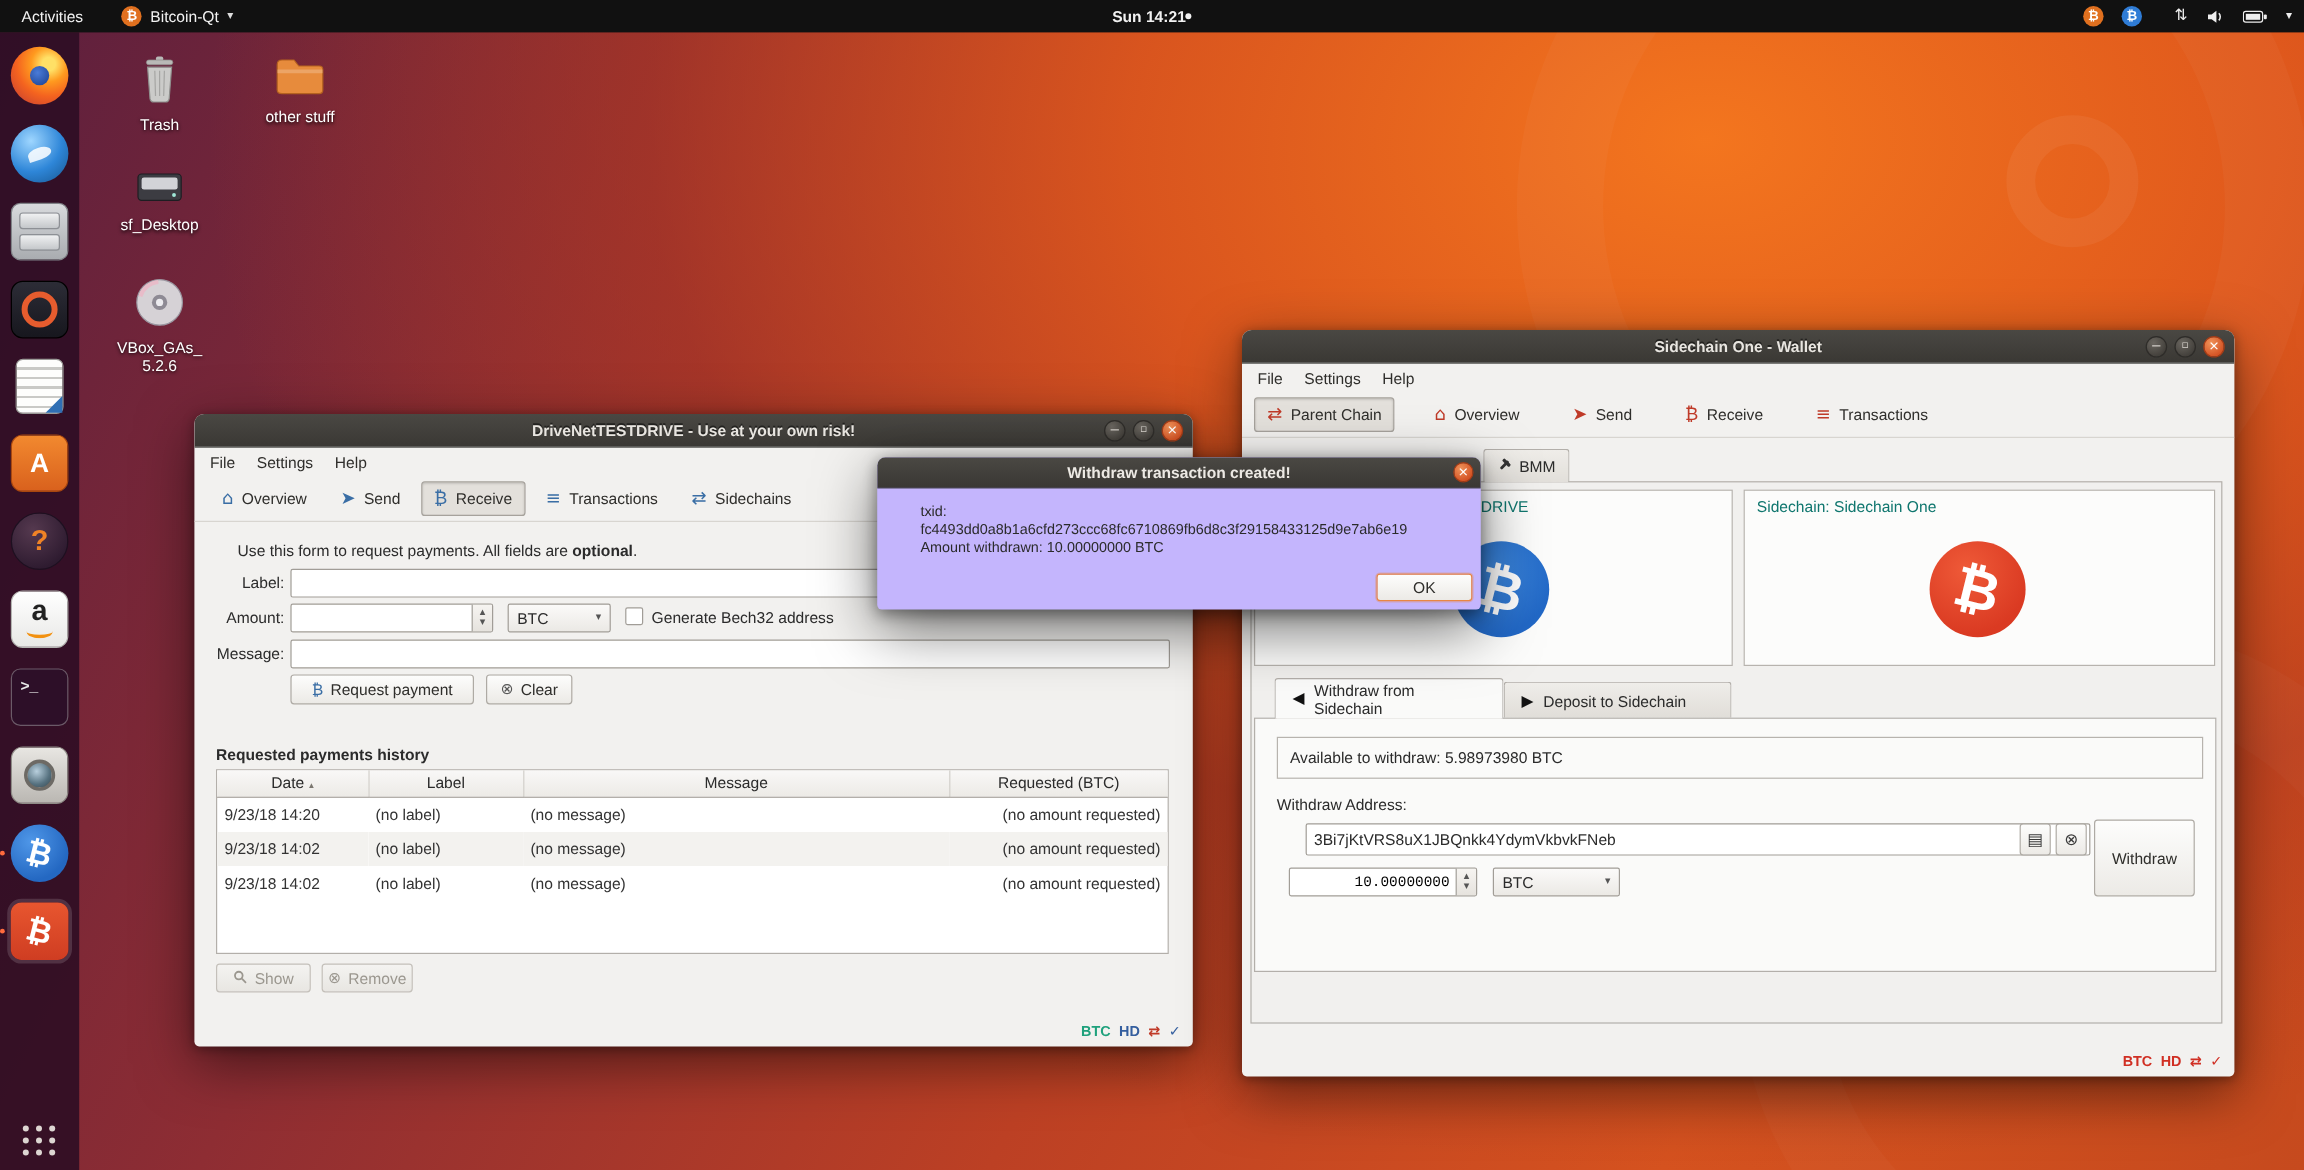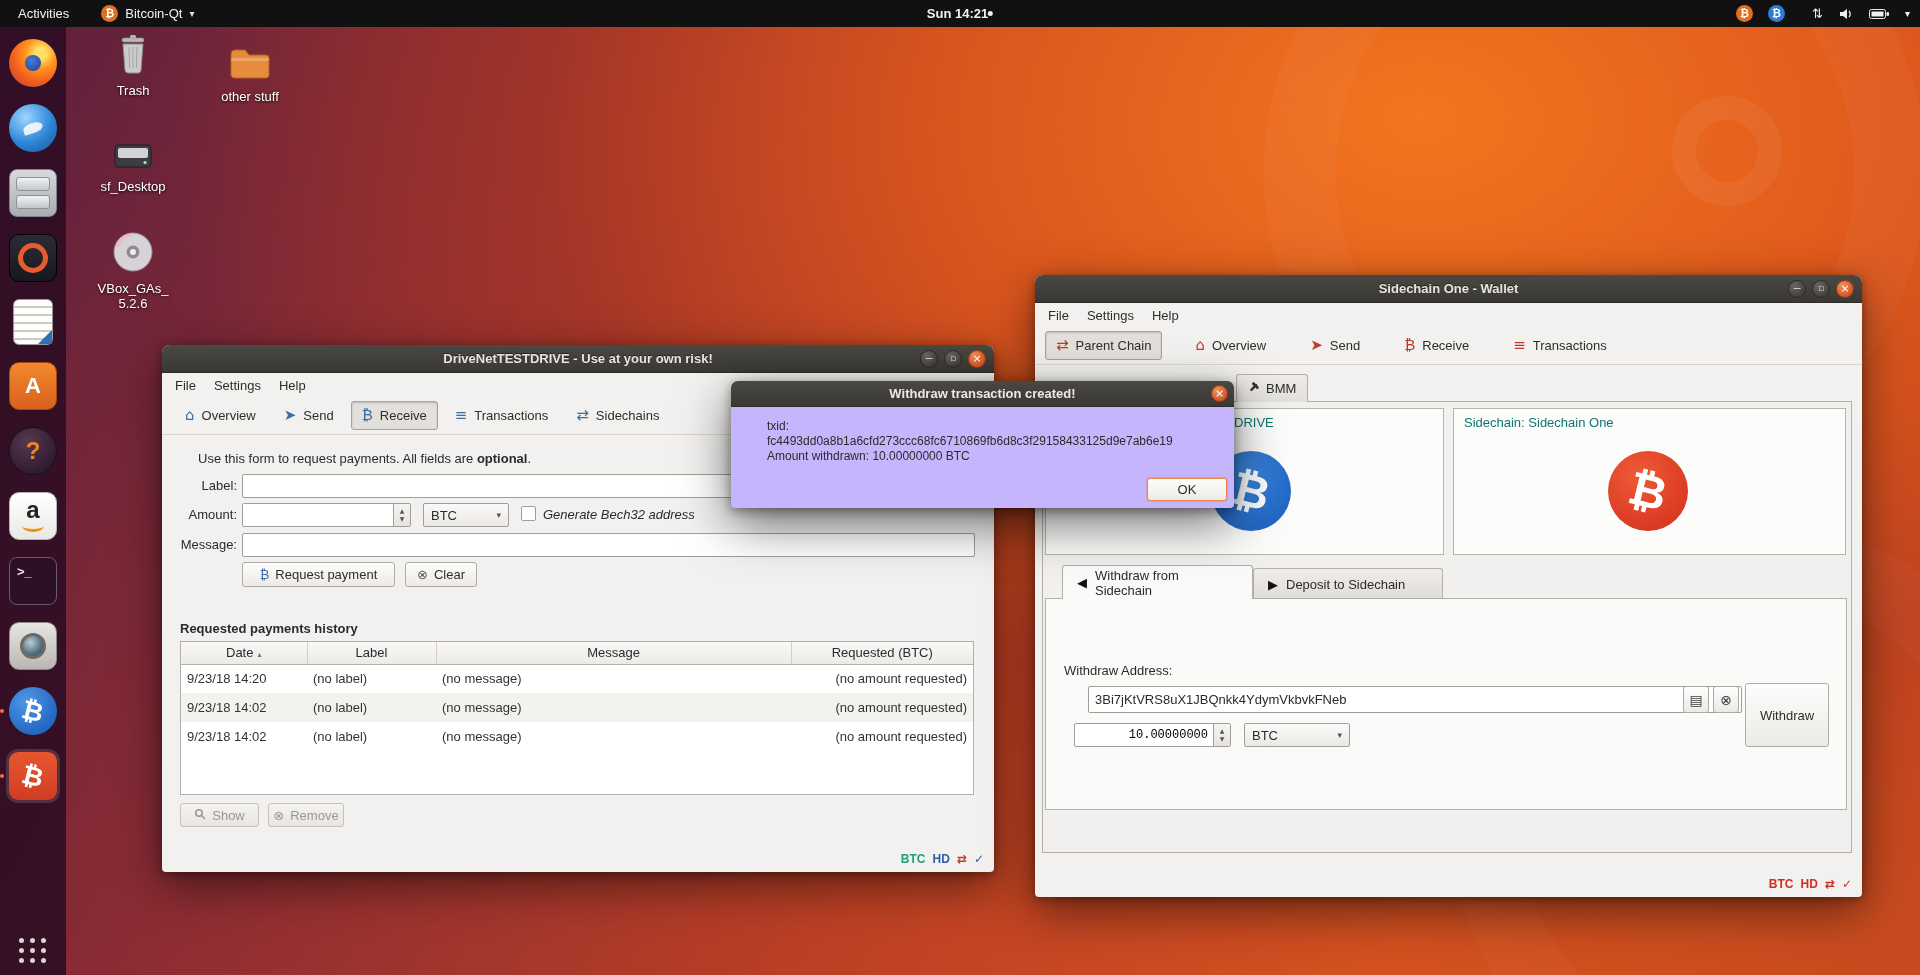--- a/index.html
+++ b/index.html
@@ -243,21 +243,21 @@
       <span></span>
       <span></span>
       <span></span>
       <span></span>
       <span></span>
       <span></span>
       <span></span>
   </span>
 </div>
 
-<div class="desk-icon" style="left:91px; top:32px;">
+<div class="desk-icon" style="left:91px; top:44px;">
   <span>
     <svg width="40" height="44" viewBox="0 0 40 44">
       <rect x="17" y="3" width="6" height="4" rx="1.5" fill="#b9b9b7"></rect>
       <rect x="9" y="6" width="22" height="4" rx="2" fill="#b9b9b7" stroke="#8f8f8d" stroke-width="0.6"></rect>
       <path d="M10 12 h20 l-2 26 q-.3 3 -3 3 h-10 q-2.7 0 -3 -3 Z" fill="#cbcbc9" stroke="#8f8f8d"></path>
       <line x1="16" y1="15" x2="16.6" y2="36" stroke="#a5a5a3"></line>
         <line x1="20" y1="15" x2="20" y2="36" stroke="#a5a5a3"></line>
         <line x1="24" y1="15" x2="23.4" y2="36" stroke="#a5a5a3"></line>
     </svg>
   </span>
@@ -350,21 +350,21 @@
     <span class="spin-btns">
       <span>▲</span>
       <span>▼</span>
     </span>
   </div>
   <div class="combo" style="left:261px; top:158px; width:86px; height:24px;">
     <span>BTC</span>
     <span class="combo-arrow">▾</span>
   </div>
   <span class="checkbox" style="left:359px; top:161px;"></span>
-  <span class="field-label" style="left:381px; top:162px;font-style:italic;">Generate Bech32 address</span>
+  <span class="field-label" style="left:381px; top:162px;">Generate Bech32 address</span>
 
   <span class="field-label right-lbl" style="left:0; width:75px; top:192px;">Message:</span>
   <input class="text-input" style="left: 80px; top: 188px; width: 733px; height: 24px;">
 
   <button class="btn" style="left:80px; top:217px; width:153px; height:25px;">
     <span class="bicon" style="color:#3a6ea5;">₿</span>
     <span>Request payment</span>
   </button>
   <button class="btn" style="left:243px; top:217px; width:72px; height:25px;">
     <span class="bicon" style="color:#555;">⊗</span>
@@ -498,20 +498,23 @@
   <span class="sc-tab selected" style="left:27px; width:191px;">
     <span class="tabicon">◀</span>
     <span>Withdraw from Sidechain</span>
   </span>
   <span class="sc-tab unselected" style="left:218px; width:190px;">
     <span class="tabicon">▶</span>
     <span>Deposit to Sidechain</span>
   </span>
   <div class="sc-pane2"></div>
 
+  <div class="sc-avail">
+    <span>Available to withdraw:  5.98973980 BTC</span>
+  </div>
 
   <span class="sc-addr-label">Withdraw Address:</span>
   <input class="text-input" style="left: 29px; top: 411px; width: 654px; height: 27px; z-index: 3; margin-left: 24px;" value="3Bi7jKtVRS8uX1JBQnkk4YdymVkbvkFNeb">
   <span class="iconbtn" style="left:648px; top:411px;">
     <span class="glyph">▤</span>
   </span>
   <span class="iconbtn" style="left:678px; top:411px;">
     <span class="glyph">⊗</span>
   </span>
   <button class="btn" style="left:710px; top:408px; width:84px; height:64px; z-index:3;">

